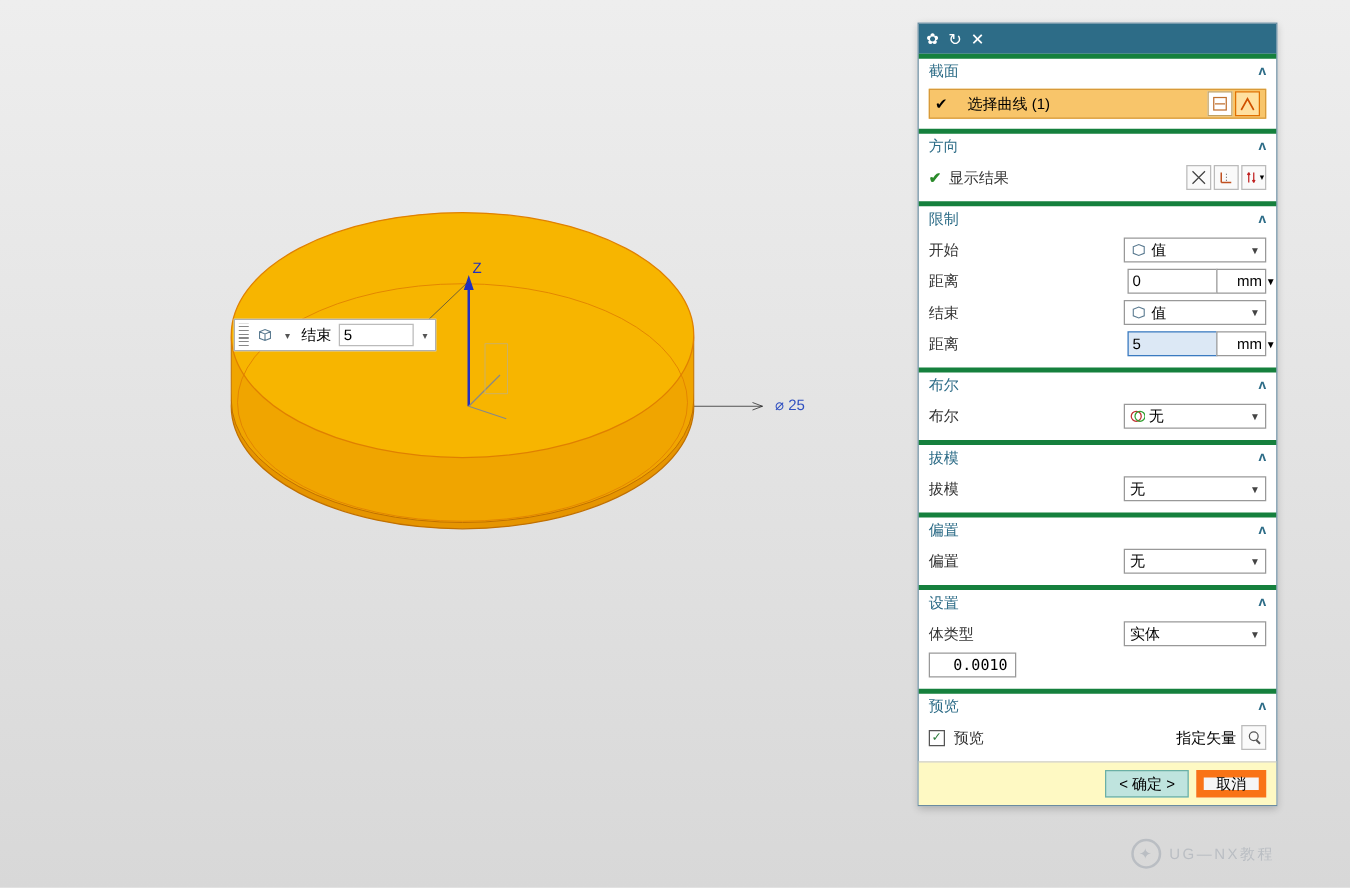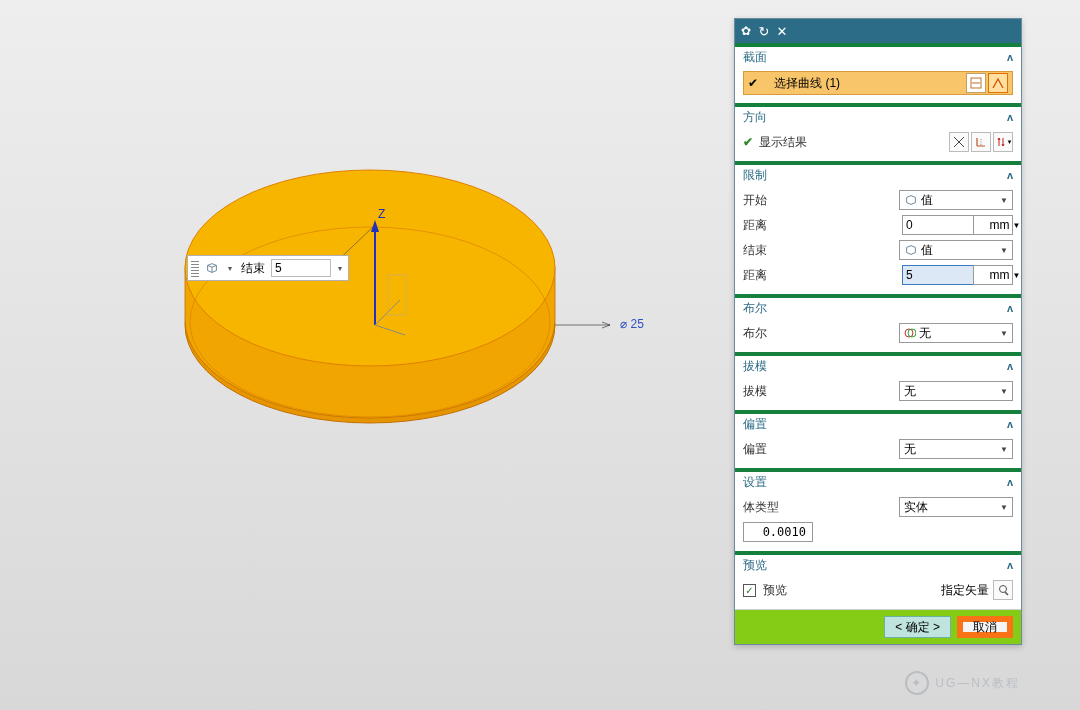--- a/index.html
+++ b/index.html
@@ -46,21 +46,21 @@
 
 .numfield { width: 72px; height: 20px; border: 1px solid #999; padding: 0 3px; background: #fff; }
 .numfield.active { border: 1px solid #3a7ac0; background: #dce8f5; }
 .unit { width: 40px; height: 20px; border: 1px solid #999; background: #fff; display: flex; align-items: center; justify-content: center; margin-left: -1px; cursor: pointer; padding-left: 24px; }
 .unit .car { font-size: 8px; margin-left: 3px; }
 
 .chk { width: 13px; height: 13px; border: 1px solid #555; background: #fff; margin-right: 4px; display: inline-flex; align-items: center; justify-content: center; font-size: 10px; color: #2a7a3a; }
 
 .tolerance { width: 70px; height: 20px; border: 1px solid #999; text-align: right; padding: 0 6px; font-family: monospace; }
 
-.footer { padding: 6px 8px; display: flex; justify-content: flex-end; gap: 6px; background: #84cc16; border-top: 1px solid #d0d0d0; }
+.footer { padding: 6px 8px; display: flex; justify-content: flex-end; gap: 6px; background: #fef9c3; border-top: 1px solid #d0d0d0; }
 .btn { height: 22px; padding: 0 10px; border: 6px solid #f97316; background: #f5f5f5; cursor: pointer; display: flex; align-items: center; }
 .btn.primary { background: #bfe4de; border: 1px solid #6bb0a5; }
 
 .watermark { position: absolute; right: 60px; bottom: 15px; color: #aab0b8; font-size: 16px; display: flex; align-items: center; gap: 6px; opacity: 0.65; letter-spacing: 2px; }
 .wmcirc { width: 24px; height: 24px; border-radius: 50%; border: 2px solid #aab0b8; display: flex; align-items: center; justify-content: center; font-size: 12px; }
 
 
 .cube-icon { width: 14px; height: 14px; }
 </style>
 </head>

